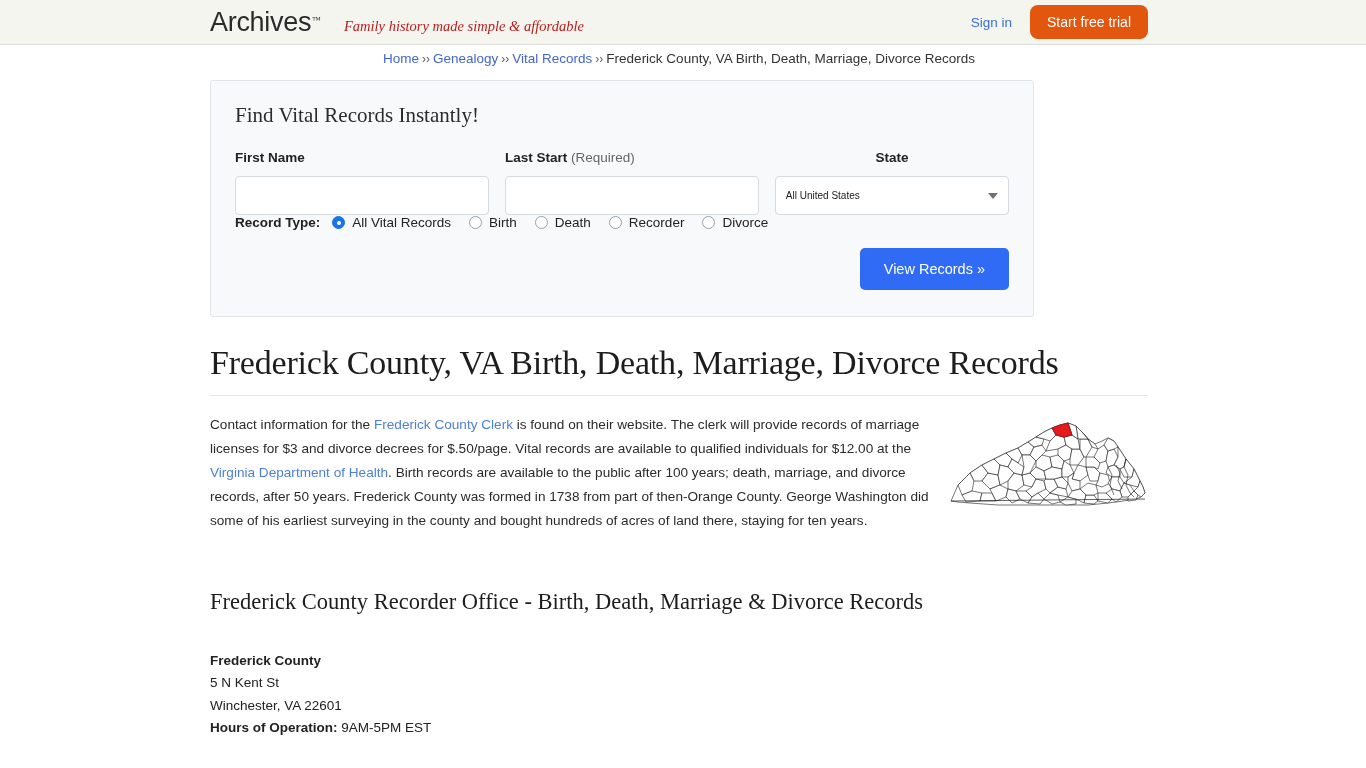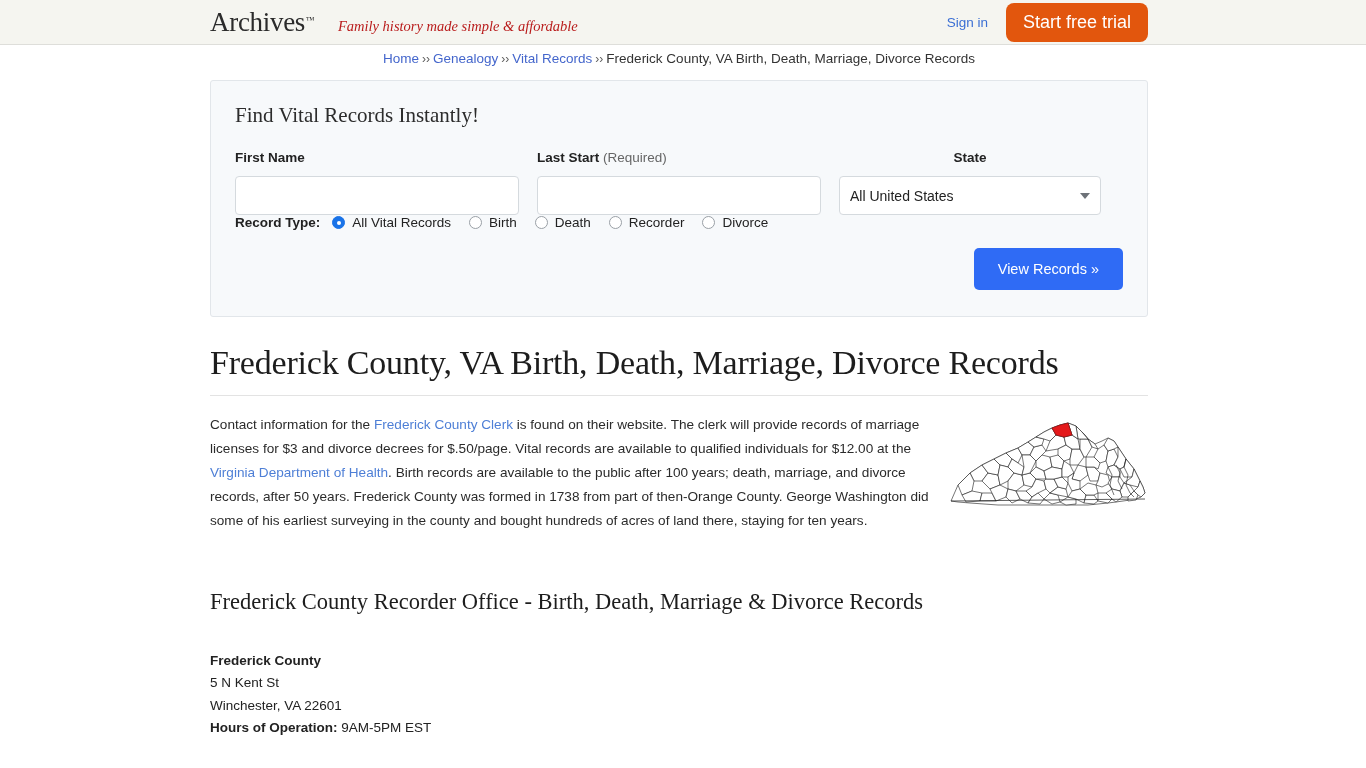--- a/index.html
+++ b/index.html
@@ -23,21 +23,21 @@
   }
   .header-inner {
     width: 1366px;
     padding: 0 218px 0 210px;
     display: flex;
     align-items: center;
     justify-content: space-between;
   }
   .brand { display: flex; align-items: baseline; }
   .brand-name {
-    font-family: Liberation Serif, serif;
+    font-family: Liberation Sans, sans-serif;
     font-size: 27px;
     color: #2b2b2b;
     letter-spacing: -0.3px;
     line-height: 1;
   }
   .brand-tm {
     font-family: "Liberation Serif", serif;
     font-size: 9px;
     color: #2b2b2b;
     vertical-align: super;
@@ -57,21 +57,21 @@
     color: #3b6fd4;
     font-size: 13.5px;
     text-decoration: none;
     cursor: pointer;
   }
   .trial-btn {
     background: #e2560d;
     color: #ffffff;
     border: none;
     border-radius: 8px;
-    font-size: 18px;
+    font-size: 14px;
     padding: 9px 17px;
     cursor: pointer;
     font-family: "Liberation Sans", sans-serif;
     white-space: nowrap;
   }
 
   
   .page {
     width: 1366px;
     padding: 0 210px;
@@ -94,21 +94,21 @@
   }
   .bc-sep { color: #5d5d5d; margin: 0 3px; font-size: 12px; }
   .bc-current { color: #333333; }
 
   
   .search-panel {
     background: #f7f9fb;
     border: 1px solid #e2e6ea;
     border-radius: 3px;
     padding: 22px 24px 26px 24px;
-    width: 938px;
+    width: 824px;
   }
   .panel-title {
     font-family: "Liberation Serif", serif;
     font-size: 21px;
     color: #2c2c2c;
     margin: 0 0 22px 0;
     font-weight: normal;
   }
   .field-row { display: flex; gap: 0; }
   .field {
@@ -140,21 +140,21 @@
     color: #222;
     outline: none;
     width: 100%;
   }
   .select-wrap { position: relative; width: 100%; }
   .select-input {
     height: 39px;
     border: 1px solid #d5dade;
     border-radius: 4px;
     background: #ffffff;
-    font-size: 14px;
+    font-size: 10px;
     padding: 0 28px 0 10px;
     font-family: "Liberation Sans", sans-serif;
     color: #222;
     display: flex;
     align-items: center;
     cursor: pointer;
     width: 100%;
   }
   .select-caret {
     position: absolute;

